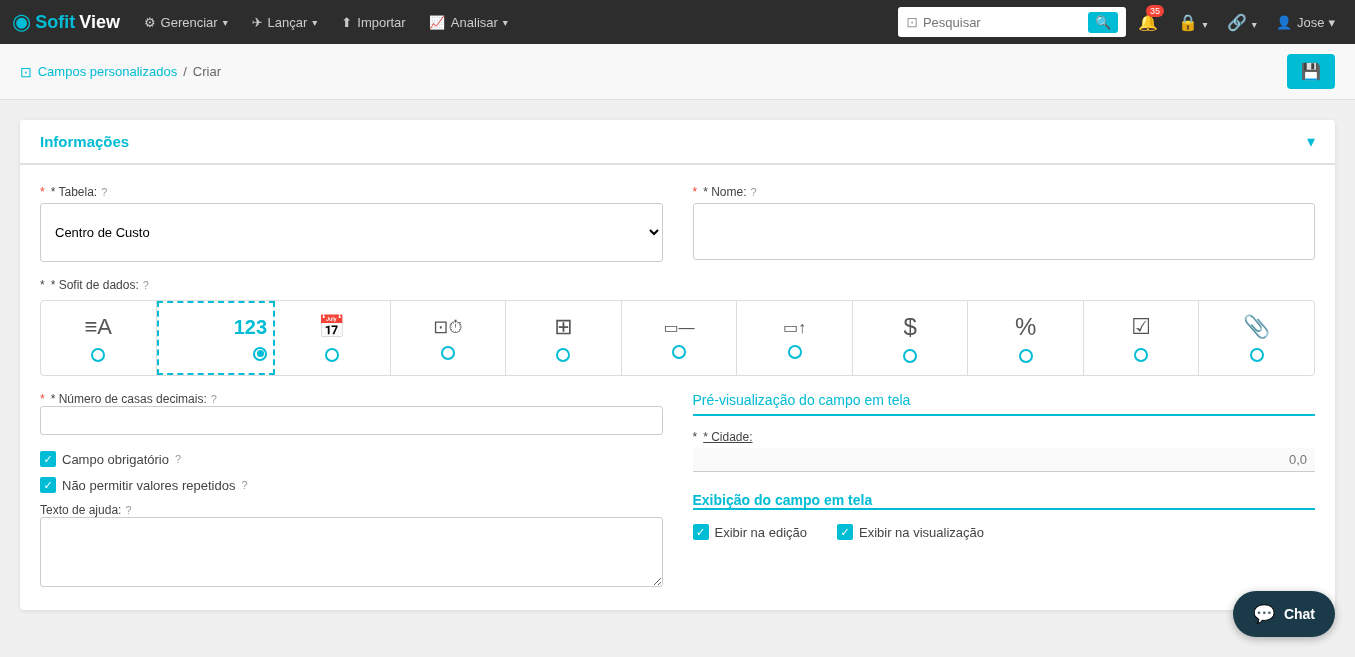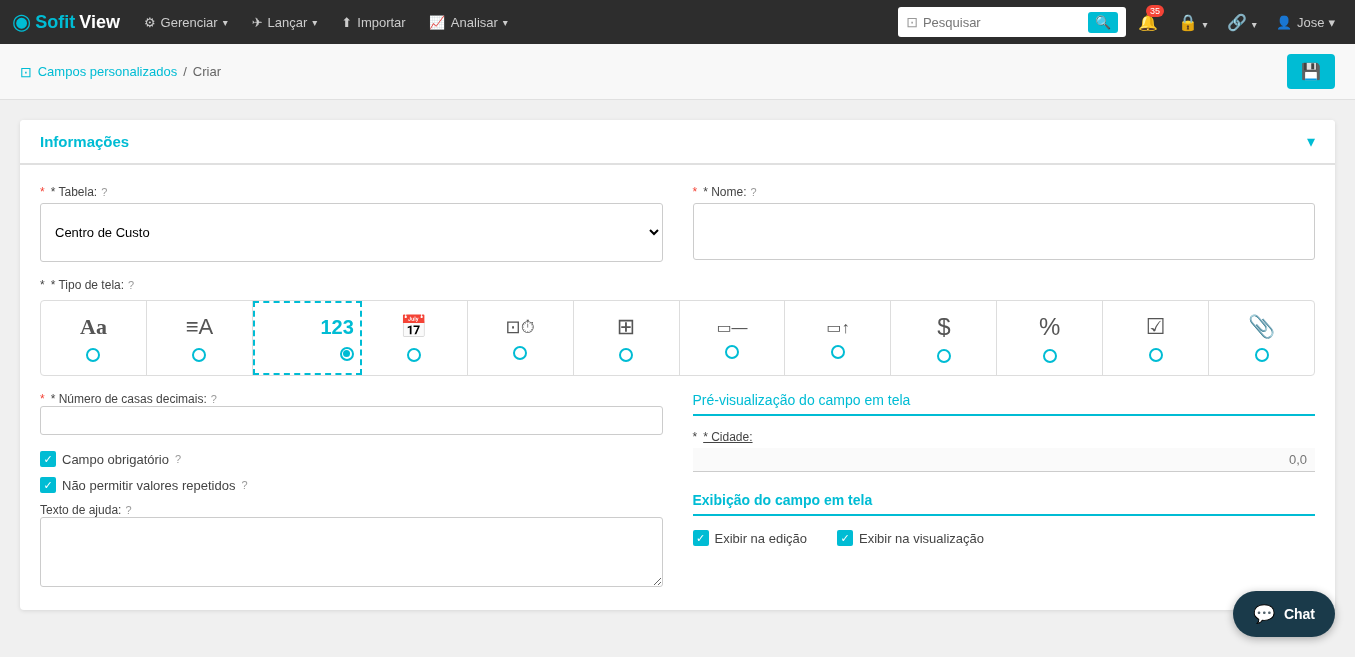--- a/index.html
+++ b/index.html
@@ -277,21 +277,21 @@
       text-align: right;
       background: #fafafa;
       outline: none;
       color: #aaa;
     }
     .display-section-title {
       color: #00bcd4;
       font-size: 14px;
       font-weight: bold;
       border-bottom: 2px solid #00bcd4;
-      padding-bottom: 6px;
+      padding-bottom: 0;
       margin-bottom: 14px;
       margin-top: 20px;
     }
     .display-options-row {
       display: flex;
       gap: 30px;
     }
     .display-option {
       display: flex;
       align-items: center;
@@ -407,29 +407,25 @@
             <span style="margin-left:2px;">* Nome:</span>
             <span class="help-icon">?</span>
           </label>
           <input type="text" class="form-control" style="">
         </div>
       </div>
 
       <div>
         <div class="data-types-label">
           <span class="required">*</span>
-          <span style="margin-left:2px;">* Tipo de tela:</span>
+          <span style="margin-left:2px;">* Sofit de dados:</span>
           <span class="help-icon">?</span>
         </div>
         <div class="data-types-grid">
 
-          <div class="data-type-cell">
-            <span class="data-type-icon" style="font-family: serif; font-weight:bold;">Aa</span>
-            <div class="radio-circle"></div>
-          </div>
 
           <div class="data-type-cell">
             <span class="data-type-icon">≡A</span>
             <div class="radio-circle"></div>
           </div>
 
           <div class="data-type-cell selected">
             <span class="data-type-icon" style="color:#00bcd4; font-weight:bold; font-size:20px;">123</span>
             <div class="radio-circle checked"></div>
           </div>

